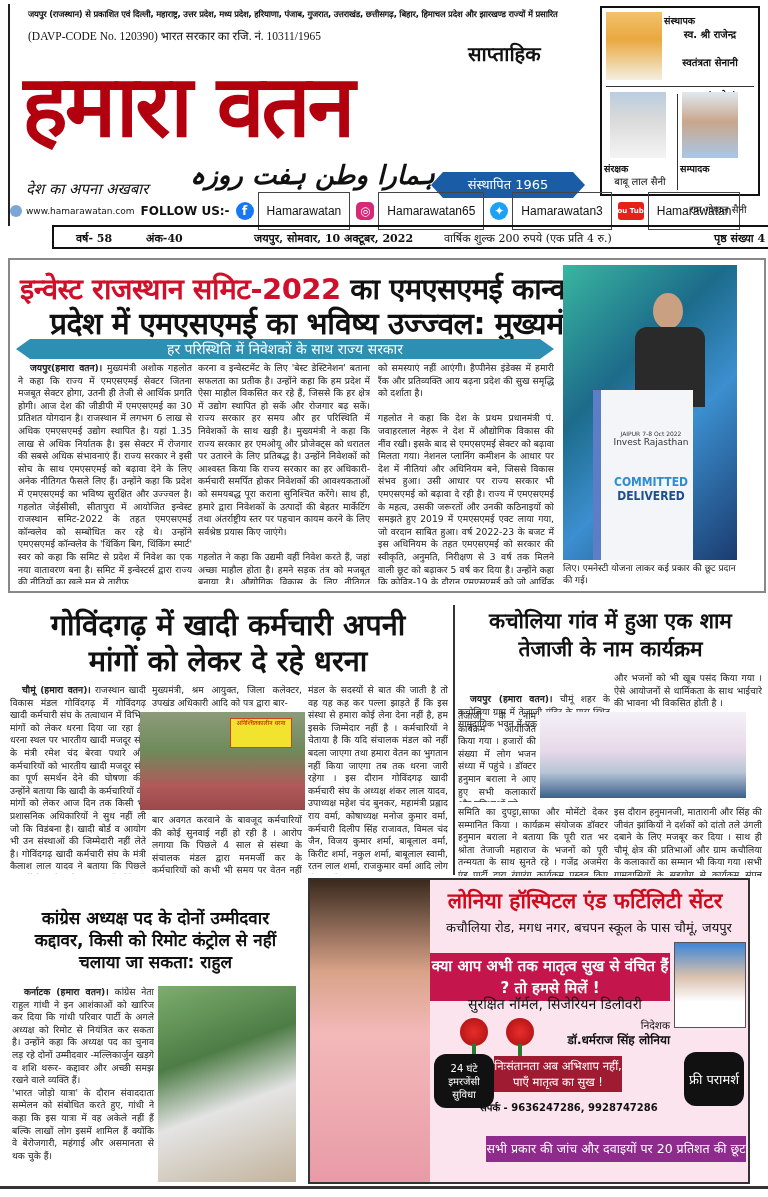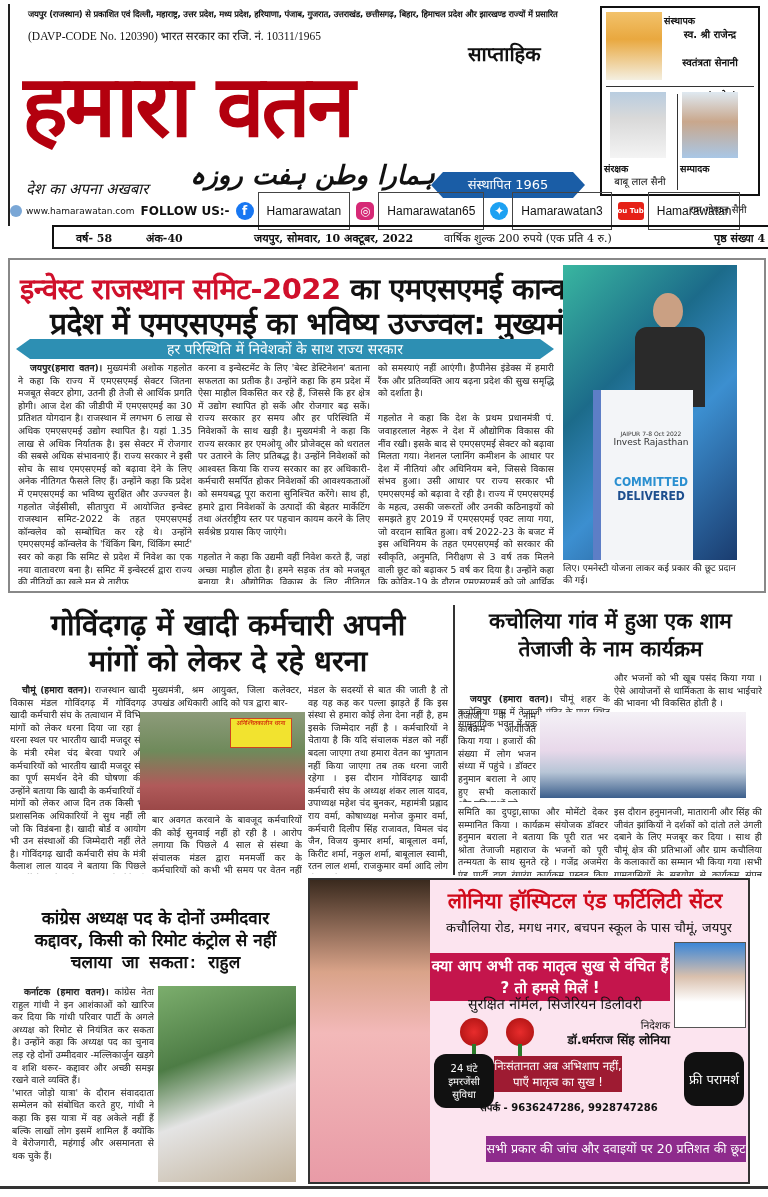--- a/index.html
+++ b/index.html
@@ -184,21 +184,21 @@
 <div class="sect-h" style="left:458px;top:634px;width:305px;font-size:21px;">तेजाजी के नाम कार्यक्रम</div>
 <div class="col" style="left:458px;top:672px;width:152px;height:38px;text-indent:12px;margin-top:21px;"><b>जयपुर (हमारा वतन)।</b><span> चौमूं शहर के कचोलिया ग्राम में तेजाजी मंदिर के पास स्थित सामुदायिक भवन में एक शाम</span></div>
 <div class="col" style="left:614px;top:672px;width:148px;height:38px;">और भजनों को भी खूब पसंद किया गया । ऐसे आयोजनों से धार्मिकता के साथ भाईचारे की भावना भी विकसित होती है ।</div>
 <div class="col" style="left:458px;top:710px;width:78px;height:92px;">तेजाजी के नाम कार्यक्रम आयोजित किया गया । हजारों की संख्या में लोग भजन संध्या में पहुंचे । डॉक्टर हनुमान बराला ने आए हुए सभी कलाकारों और प्रतिभाओं को</div>
 <div class="imgbox tejaji" style="left:540px;top:712px;width:206px;height:86px;"></div>
 <div class="col" style="left:458px;top:806px;width:150px;height:70px;">समिति का दुपट्टा,साफा और मोमेंटो देकर सम्मानित किया । कार्यक्रम संयोजक डॉक्टर हनुमान बराला ने बताया कि पूरी रात भर श्रोता तेजाजी महाराज के भजनों को पूरी तन्मयता के साथ सुनते रहे । गजेंद्र अजमेरा एंड पार्टी द्वारा रंगारंग कार्यक्रम प्रस्तुत किए गए । ट्विंकल वैष्णव के डांस</div>
 <div class="col" style="left:614px;top:806px;width:148px;height:70px;">इस दौरान हनुमानजी, मातारानी और सिंह की जीवंत झांकियों ने दर्शकों को दांतो तले उंगली दबाने के लिए मजबूर कर दिया । साथ ही चौमूं क्षेत्र की प्रतिभाओं और ग्राम कचौलिया के कलाकारों का सम्मान भी किया गया ।सभी ग्रामवासियों के सहयोग से कार्यक्रम संपन्न हुआ।</div>
 
 <div class="sect-h" style="left:8px;top:906px;width:295px;font-size:17px;">कांग्रेस अध्यक्ष पद के दोनों उम्मीदवार</div>
 <div class="sect-h" style="left:8px;top:928px;width:295px;font-size:17px;">कद्दावर, किसी को रिमोट कंट्रोल से नहीं</div>
-<div class="sect-h" style="left:8px;top:950px;width:295px;font-size:17px;font-family:Liberation Mono, monospace;">चलाया जा सकता: राहुल</div>
+<div class="sect-h" style="left:8px;top:950px;width:295px;font-size:17px;">चलाया जा सकता: राहुल</div>
 <div class="col" style="left:12px;top:986px;width:142px;height:196px;text-indent:12px;white-space:pre-line;"><b>कर्नाटक (हमारा वतन)।</b><span> कांग्रेस नेता राहुल गांधी ने इन आशंकाओं को खारिज कर दिया कि गांधी परिवार पार्टी के अगले अध्यक्ष को रिमोट से नियंत्रित कर सकता है। उन्होंने कहा कि अध्यक्ष पद का चुनाव लड़ रहे दोनों उम्मीदवार -मल्लिकार्जुन खड़गे व शशि थरूर- कद्दावर और अच्छी समझ रखने वाले व्यक्ति हैं।
 'भारत जोड़ो यात्रा' के दौरान संवाददाता सम्मेलन को संबोधित करते हुए, गांधी ने कहा कि इस यात्रा में वह अकेले नहीं हैं बल्कि लाखों लोग इसमें शामिल हैं क्योंकि वे बेरोजगारी, महंगाई और असमानता से थक चुके हैं।</span></div>
 <div class="imgbox rahul" style="left:158px;top:986px;width:138px;height:196px;"></div>
 
 <div class="abs ad">
   <div class="ad-woman"></div>
   <div class="ad-title">लोनिया हॉस्पिटल एंड फर्टिलिटी सेंटर</div>
   <div class="ad-addr">कचौलिया रोड, मगध नगर, बचपन स्कूल के पास चौमूं, जयपुर</div>
   <div class="ad-q">क्या आप अभी तक मातृत्व सुख से वंचित हैं ? तो हमसे मिलें !</div>
   <div class="ad-dr"></div>

